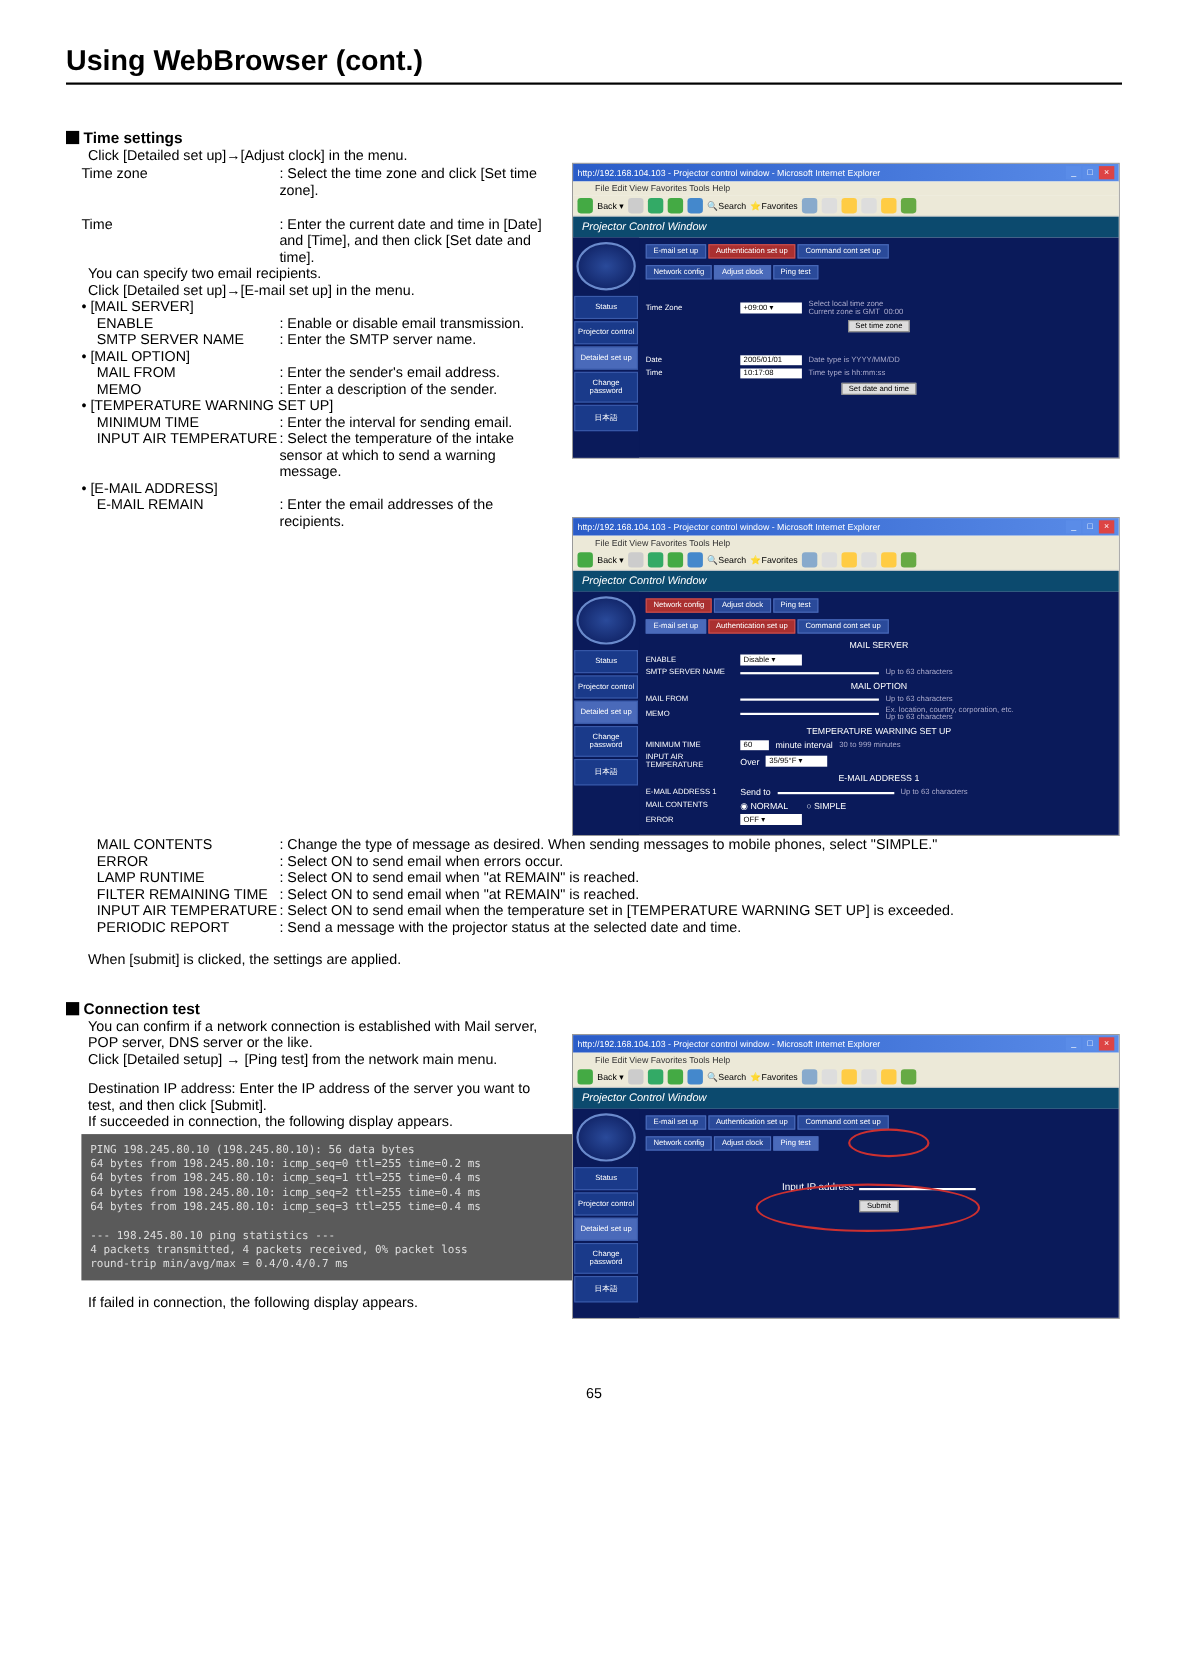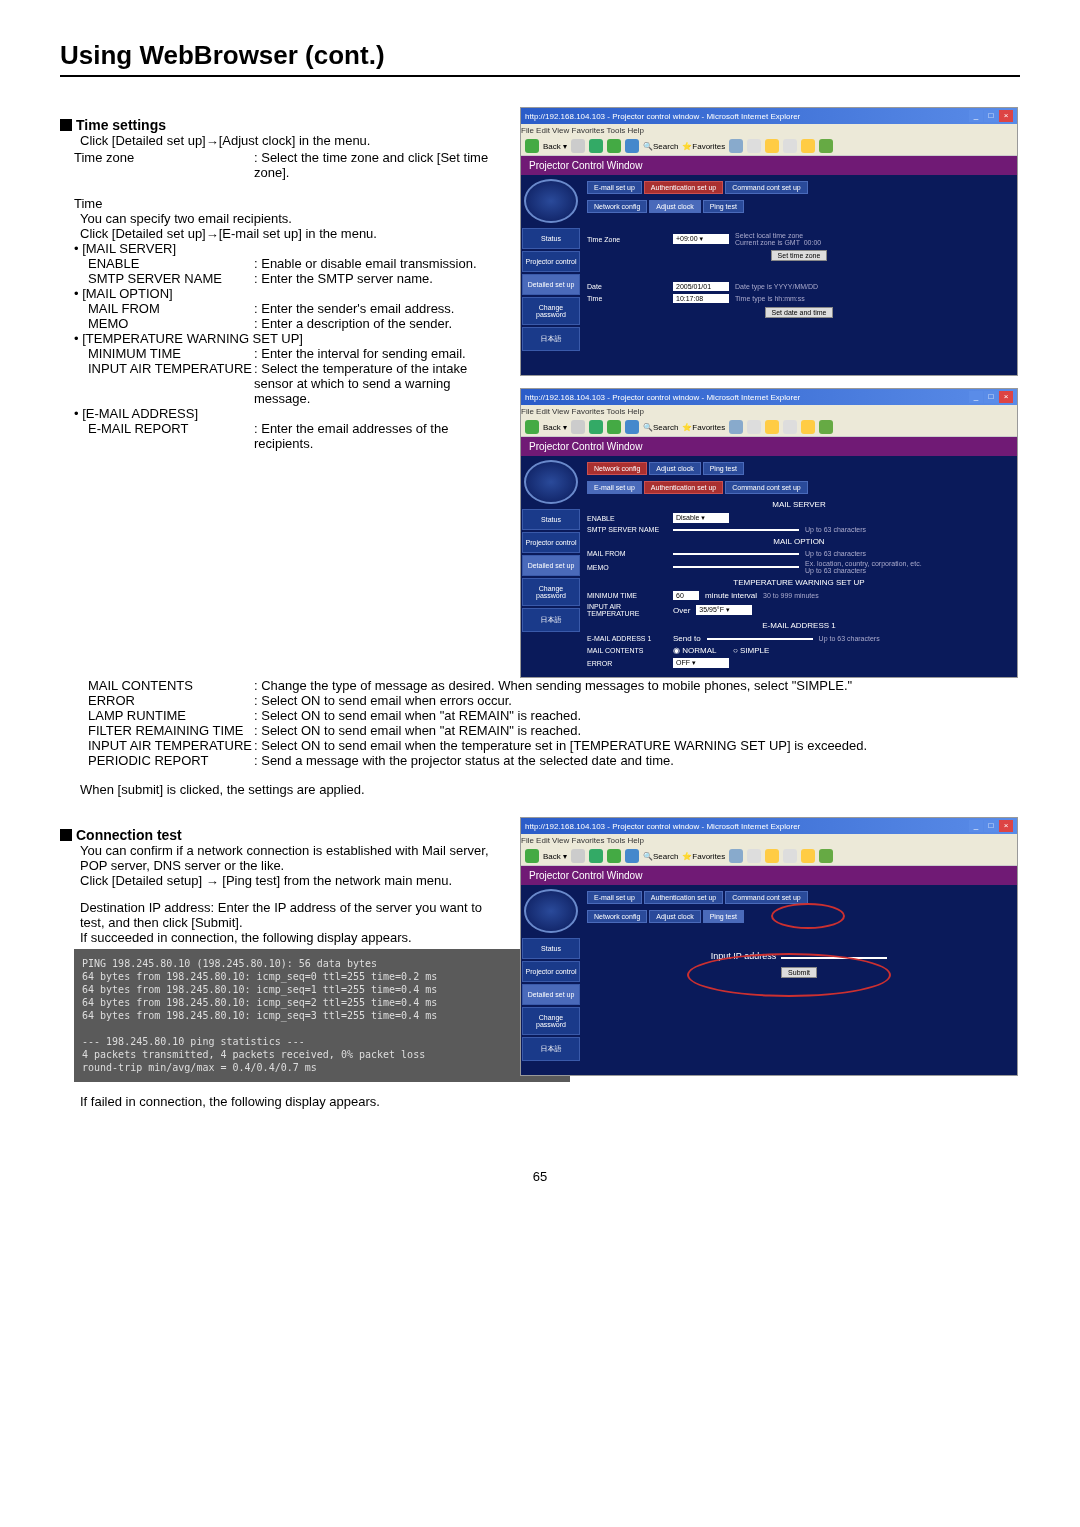--- a/index.html
+++ b/index.html
@@ -65,20 +65,21 @@
   }
   .sub-label { width: 166px; flex-shrink: 0; }
   .sub-desc { flex: 1; }
   
   .ie-window {
     border: 1px solid #999;
     font-size: 9px;
     background: #fff;
     width: 498px;
     box-sizing: border-box;
+    margin-top: 41px;
   }
   .ie-titlebar {
     background: linear-gradient(to right, #2a5cc8, #5a8ce8);
     color: #fff;
     padding: 2px 4px;
     display: flex;
     justify-content: space-between;
     align-items: center;
     font-size: 8px;
   }
@@ -88,44 +89,45 @@
     height: 12px;
     background: #d44;
     text-align: center;
     line-height: 12px;
     color: #fff;
     margin-left: 1px;
   }
   .ie-wincontrols span.min, .ie-wincontrols span.max { background: #5a8ce8; }
   .ie-menubar {
     background: #ece9d8;
-    padding: 2px 0;
+    padding: 2px 20px;
     font-size: 8px;
     color: #333;
   }
   .ie-toolbar {
     background: #ece9d8;
     padding: 2px 4px;
     display: flex;
     align-items: center;
     gap: 4px;
     font-size: 8px;
     border-bottom: 1px solid #ccc;
   }
   .ie-toolbar .icon {
     display: inline-block;
     width: 14px;
     height: 14px;
     border-radius: 3px;
   }
   .pc-window-bar {
-    background: #701a75;
+    background: #0c4a6e;
     color: #fff;
     padding: 4px 8px;
     font-size: 10px;
+    font-style: italic;
   }
   .pc-body {
     background: #0a1a5a;
     display: flex;
     min-height: 200px;
   }
   .pc-sidebar {
     width: 60px;
     background: #0a1a5a;
     display: flex;
@@ -248,20 +250,21 @@
       <span class="section-marker"></span><span>Time settings</span>
     </div>
     <div class="indent1">Click [Detailed set up]→[Adjust clock] in the menu.</div>
     <div class="setting-row">
       <div class="setting-label">Time zone</div>
       <div class="setting-desc">: Select the time zone and click [Set time zone].</div>
     </div>
     <div style="height:14px"></div>
     <div class="setting-row">
       <div class="setting-label">Time</div>
+      <div class="setting-desc">: Enter the current date and time in [Date] and [Time], and then click [Set date and time].</div>
     </div>
 
     <div class="indent1">You can specify two email recipients.</div>
     <div class="indent1">Click [Detailed set up]→[E-mail set up] in the menu.</div>
 
     <div class="bullet">• [MAIL SERVER]</div>
     <div class="sub-setting">
         <div class="sub-label">ENABLE</div>
         <div class="sub-desc">: Enable or disable email transmission.</div>
       </div>
@@ -285,21 +288,21 @@
         <div class="sub-label">MINIMUM TIME</div>
         <div class="sub-desc">: Enter the interval for sending email.</div>
       </div>
     <div class="sub-setting">
         <div class="sub-label">INPUT AIR TEMPERATURE</div>
         <div class="sub-desc">: Select the temperature of the intake sensor at which to send a warning message.</div>
       </div>
 
     <div class="bullet">• [E-MAIL ADDRESS]</div>
     <div class="sub-setting">
-        <div class="sub-label">E-MAIL REPORT</div>
+        <div class="sub-label">E-MAIL REMAIN</div>
         <div class="sub-desc">: Enter the email addresses of the recipients.</div>
       </div>
   </div>
 
   <div class="right-col">
 
     <div class="ie-window">
       <div class="ie-titlebar">
         <span>http://192.168.104.103 - Projector control window - Microsoft Internet Explorer</span>
         <span class="ie-wincontrols">

